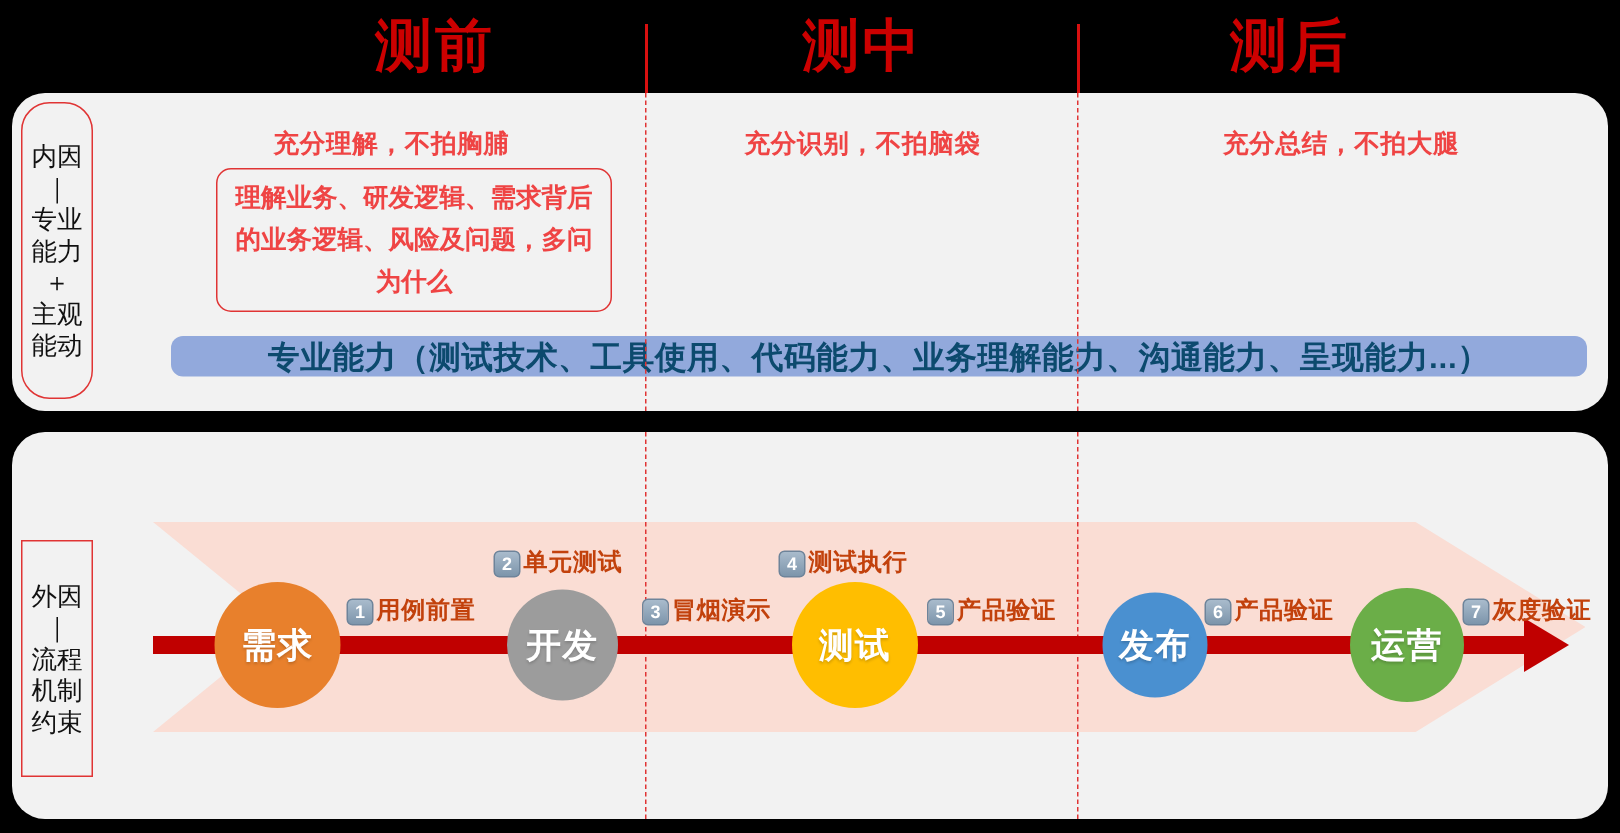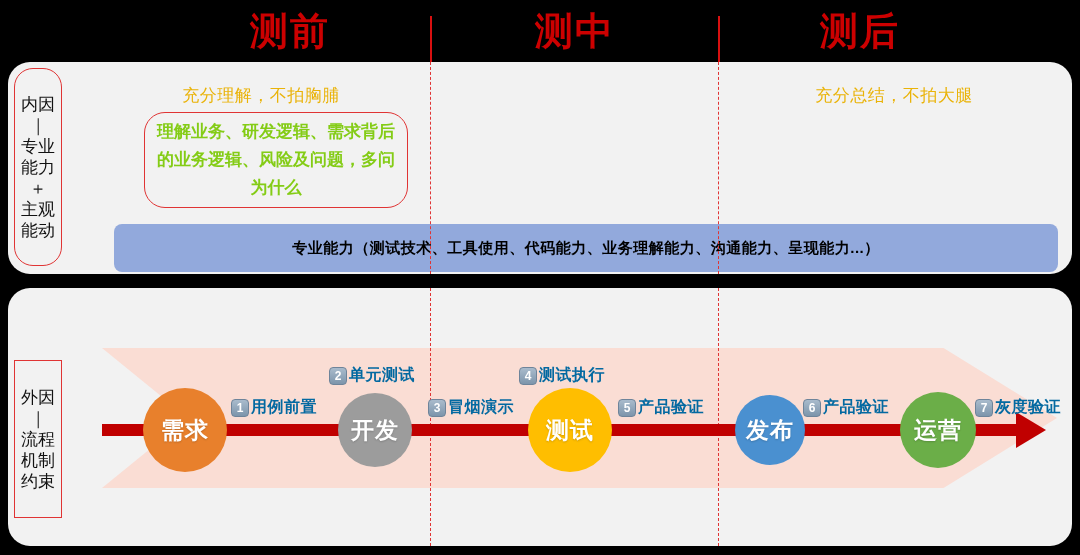--- a/index.html
+++ b/index.html
@@ -111,60 +111,60 @@
   .col-1 { left: 100px;  width: 322px; }
   .col-2 { left: 438px;  width: 274px; }
   .col-3 { left: 726px;  width: 336px; }
 
   .col-subtitle {
     position: absolute;
     top: 22px;
     left: 0; right: 0;
     text-align: center;
     font-size: 17px;
-    font-weight: normal;
-    color: #eab308;
+    font-weight: bold;
+    color: #ef4444;
     letter-spacing: 0.5px;
   }
   .col-card {
     position: absolute;
     top: 50px;
     left: 8px; right: 8px;
     height: 96px;
     border: 1.6px solid #E03434;
-    border-radius: 21px;
+    border-radius: 10px;
     box-sizing: border-box;
     display: flex;
     align-items: center;
     justify-content: center;
     padding: 4px 12px;
     font-size: 17px;
     font-weight: bold;
-    color: #84cc16;
+    color: #ef4444;
     line-height: 28px;
     text-align: center;
   }
   .col-1 .col-card { left: 44px; right: 14px; }
   .col-2 .col-card { left: 4px;  right: 4px;  }
   .col-3 .col-card { left: 16px; right: 18px; }
 
   
   .capability-bar {
     position: absolute;
     left: 114px;
     top: 224px;
     width: 944px;
-    height: 48px;
+    height: 27px;
     background: #92A9DC;
     border-radius: 8px;
     display: flex;
     align-items: center;
     justify-content: center;
-    color: #000000;
-    font-size: 15px;
+    color: #0c4a6e;
+    font-size: 21px;
     font-weight: bold;
     letter-spacing: 0.5px;
   }
 
   
   .big-arrow {
     position: absolute;
     left: 102px;
     top: 348px;
     width: 955px;
@@ -222,21 +222,21 @@
     font-weight: bold;
     display: flex;
     align-items: center;
     justify-content: center;
     margin-right: 2px;
     flex: none;
   }
   .step-text {
     font-size: 16px;
     font-weight: bold;
-    color: #0369a1;
+    color: #c2410c;
     letter-spacing: 0.5px;
   }
 </style>
 </head>
 <body>
 
 <div class="phase-header-row">
   <div class="phase-header ph-1">测前</div>
   <div class="phase-header ph-2">测中</div>
   <div class="phase-header ph-3">测后</div>
@@ -253,20 +253,21 @@
 ＋
 主观
 能动</div>
 
 <div class="col col-1">
   <div class="col-subtitle">充分理解，不拍胸脯</div>
   <div class="col-card">理解业务、研发逻辑、需求背后的业务逻辑、风险及问题，多问为什么</div>
 </div>
 
 <div class="col col-2">
+  <div class="col-subtitle">充分识别，不拍脑袋</div>
 </div>
 
 <div class="col col-3">
   <div class="col-subtitle">充分总结，不拍大腿</div>
 </div>
 
 <div class="capability-bar">专业能力（测试技术、工具使用、代码能力、业务理解能力、沟通能力、呈现能力...）</div>
 
 <div class="divider div-top-1"></div>
 <div class="divider div-top-2"></div>

